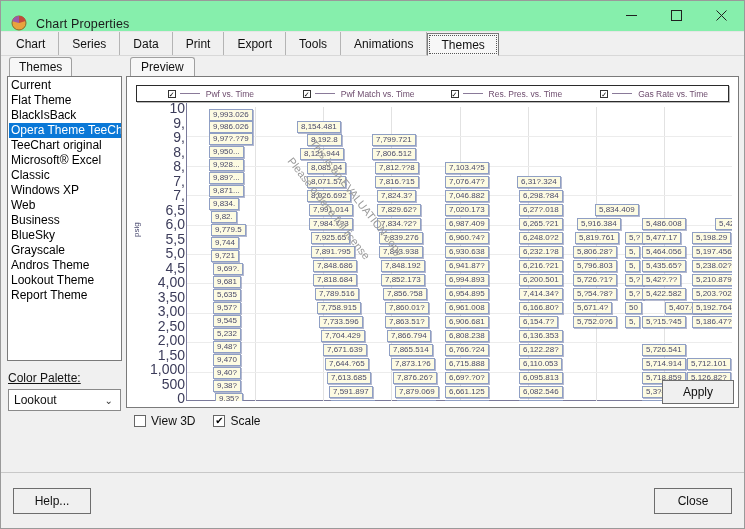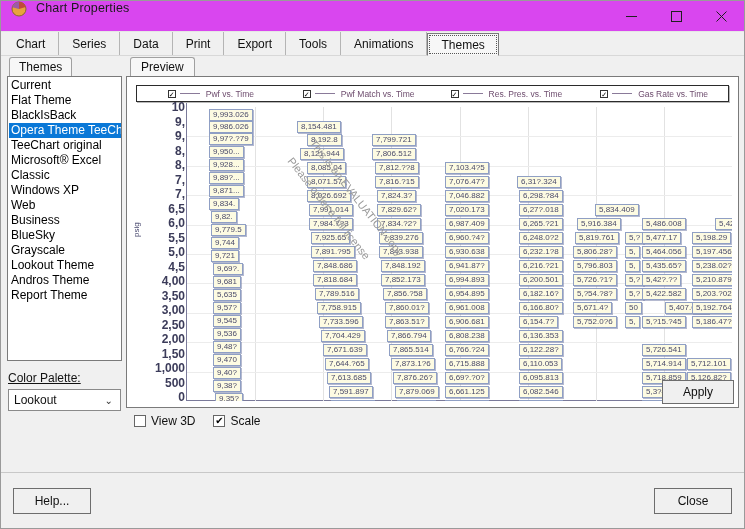--- a/index.html
+++ b/index.html
@@ -13,22 +13,22 @@
   .window {
     width: 745px; height: 529px;
     background: #f0f0f0;
     border: 1px solid #9a9a9a;
     display: flex; flex-direction: column;
     position: relative;
   }
   
   .titlebar {
     height: 31px; min-height: 31px;
-    background: #d946ef;
-    display: flex; align-items: flex-start;
+    background: #86efac;
+    display: flex; align-items: flex-end;
     border-bottom: 1px solid #e6e6e6;
   }
   .app-icon {
     width: 16px; height: 16px; margin-left: 10px; margin-right: 9px;
     position: relative;
   }
   .title-text {
     font-size: 12.5px; color: #1b1b1b; letter-spacing: .15px;
   }
   .win-btns { margin-left: auto; display: flex; height: 31px; }
@@ -140,22 +140,22 @@
   }
   .lg-line { width: 20px; height: 0; border-top: 1.4px solid #8a7a99; margin-right: 6px; }
   
   .axis-title {
     position: absolute; left: 5px; top: 160px;
     font-size: 8px; color: #4a4a70;
     transform: rotate(-90deg); transform-origin: left top;
     white-space: nowrap;
   }
   .ytick {
-    position: absolute; right: 0; font-size: 12px; color: #3c3c5a;
-    text-align: right; white-space: nowrap; font-weight: bold;
+    position: absolute; right: 0; font-size: 14px; color: #3c3c5a;
+    text-align: right; white-space: nowrap;
   }
   .ytickcol { position: absolute; left: 18px; width: 40px; top: 0; height: 100%; }
   .plotarea {
     position: absolute; left: 60px; top: 30px; right: 6px; bottom: 6px;
     overflow: hidden;
   }
   .gridline-v { position: absolute; top: 0; bottom: 0; width: 0; border-left: 1px solid #e2e2e2; }
   .gridline-h { position: absolute; left: 0; right: 0; height: 0; border-top: 1px solid #ececec; }
   .axisline-left { position: absolute; left: 59px; top: 26px; bottom: 6px; width: 0; border-left: 1px solid #7a7a9a; }
   .axisline-bot { position: absolute; left: 59px; right: 6px; bottom: 6px; height: 0; border-top: 1px solid #7a7a9a; }
@@ -266,22 +266,22 @@
         <div class="li">BlackIsBack</div>
         <div class="li sel">Opera Theme TeeCh</div>
         <div class="li">TeeChart original</div>
         <div class="li">Microsoft® Excel</div>
         <div class="li">Classic</div>
         <div class="li">Windows XP</div>
         <div class="li">Web</div>
         <div class="li">Business</div>
         <div class="li">BlueSky</div>
         <div class="li">Grayscale</div>
+        <div class="li">Andros Theme</div>
         <div class="li">Lookout Theme</div>
-        <div class="li">Andros Theme</div>
         <div class="li">Report Theme</div>
       </div>
       <div class="palette-wrap">
         <div class="palette-label"><u>Color Palette:</u></div>
         <div class="combo">
           <span>Lookout</span>
           <span class="chev">⌄</span>
         </div>
       </div>
     </div>
@@ -372,21 +372,21 @@
             <div class="dlabel" style="left: 22px; top: 91px;">9,834.</div>
             <div class="dlabel" style="left: 24px; top: 104px;">9,82.</div>
             <div class="dlabel" style="left: 24px; top: 117px;">9,779.5</div>
             <div class="dlabel" style="left: 24px; top: 130px;">9,744</div>
             <div class="dlabel" style="left: 24px; top: 143px;">9,721</div>
             <div class="dlabel" style="left: 26px; top: 156px;">9,69?.</div>
             <div class="dlabel" style="left: 26px; top: 169px;">9,681</div>
             <div class="dlabel" style="left: 26px; top: 182px;">5,635</div>
             <div class="dlabel" style="left: 26px; top: 195px;">9,57?</div>
             <div class="dlabel" style="left: 26px; top: 208px;">9,545</div>
-            <div class="dlabel" style="left: 26px; top: 221px;">9,536</div>
+            <div class="dlabel" style="left: 26px; top: 221px;">5,232</div>
             <div class="dlabel" style="left: 26px; top: 234px;">9,48?</div>
             <div class="dlabel" style="left: 26px; top: 247px;">9,470</div>
             <div class="dlabel" style="left: 26px; top: 260px;">9,40?</div>
             <div class="dlabel" style="left: 26px; top: 273px;">9,38?</div>
             <div class="dlabel" style="left: 28px; top: 286px;">9,35?</div>
             <div class="dlabel" style="left: 110px; top: 14px;">8,154.481</div>
             <div class="dlabel" style="left: 120px; top: 27px;">8,192.8</div>
             <div class="dlabel" style="left: 185px; top: 27px;">7,799.721</div>
             <div class="dlabel" style="left: 113px; top: 41px;">8,121.944</div>
             <div class="dlabel" style="left: 185px; top: 41px;">7,806.512</div>
@@ -437,21 +437,21 @@
             <div class="dlabel" style="left: 332px; top: 111px;">6,265.?21</div>
             <div class="dlabel" style="left: 258px; top: 125px;">6,960.?4?</div>
             <div class="dlabel" style="left: 332px; top: 125px;">6,248.0?2</div>
             <div class="dlabel" style="left: 258px; top: 139px;">6,930.638</div>
             <div class="dlabel" style="left: 332px; top: 139px;">6,232.1?8</div>
             <div class="dlabel" style="left: 258px; top: 153px;">6,941.87?</div>
             <div class="dlabel" style="left: 332px; top: 153px;">6,216.?21</div>
             <div class="dlabel" style="left: 258px; top: 167px;">6,994.893</div>
             <div class="dlabel" style="left: 332px; top: 167px;">6,200.501</div>
             <div class="dlabel" style="left: 258px; top: 181px;">6,954.895</div>
-            <div class="dlabel" style="left: 332px; top: 181px;">6,182.16?</div>
+            <div class="dlabel" style="left: 332px; top: 181px;">7,414.34?</div>
             <div class="dlabel" style="left: 258px; top: 195px;">6,961.008</div>
             <div class="dlabel" style="left: 332px; top: 195px;">6,166.80?</div>
             <div class="dlabel" style="left: 258px; top: 209px;">6,906.681</div>
             <div class="dlabel" style="left: 332px; top: 209px;">6,154.7?</div>
             <div class="dlabel" style="left: 258px; top: 223px;">6,808.238</div>
             <div class="dlabel" style="left: 332px; top: 223px;">6,136.353</div>
             <div class="dlabel" style="left: 258px; top: 237px;">6,766.?24</div>
             <div class="dlabel" style="left: 332px; top: 237px;">6,122.28?</div>
             <div class="dlabel" style="left: 258px; top: 251px;">6,715.888</div>
             <div class="dlabel" style="left: 332px; top: 251px;">6,110.053</div>

